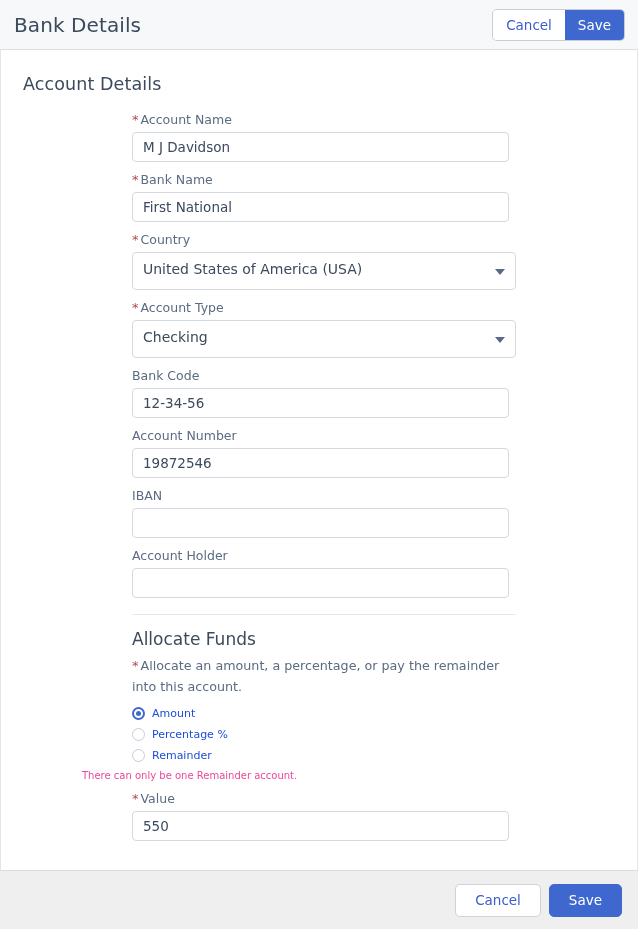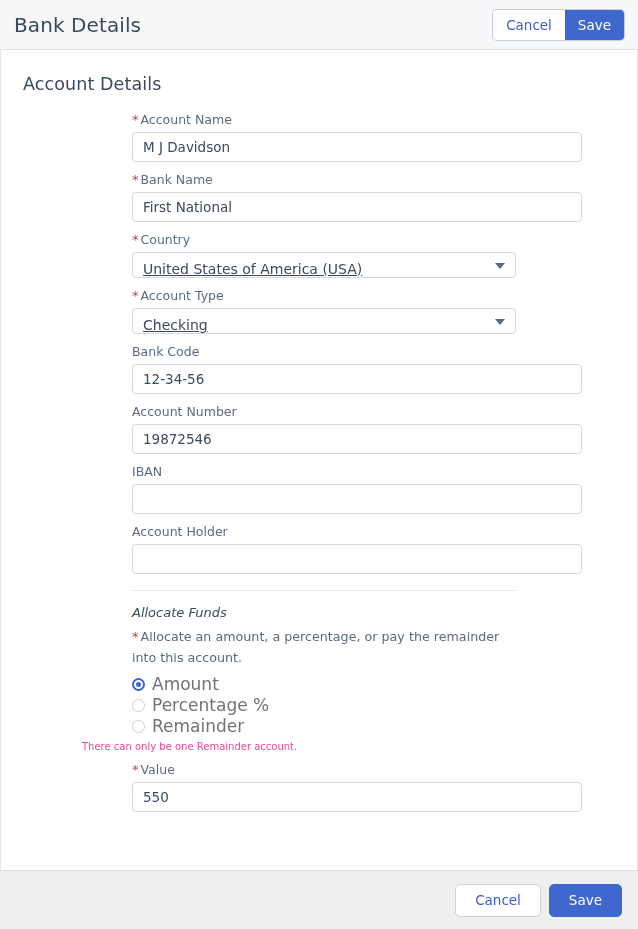--- a/index.html
+++ b/index.html
@@ -93,51 +93,50 @@
     display: block;
     margin-bottom: 4px;
     line-height: 16px;
   }
   .req {
     color: #b44a4a;
     font-size: 13px;
     margin-right: 2px;
   }
   .input {
-    width: 450px;
+    width: 377px;
     height: 30px;
     border: 1px solid #d4d8e0;
     border-radius: 4px;
     background: #ffffff;
     font-size: 13.5px;
     color: #3b4a5c;
     padding: 0 10px;
     font-family: inherit;
     line-height: 28px;
     display: block;
   }
   .select-wrap {
     position: relative;
     width: 384px;
   }
   .select {
     width: 384px;
-    height: 26px;
+    height: 38px;
     border: 1px solid #d4d8e0;
     border-radius: 4px;
     background: #ffffff;
     font-size: 14px;
     color: #3b4a5c;
     padding: 0 30px 0 10px;
     line-height: 32px;
     display: block;
     cursor: pointer;
     white-space: nowrap;
     overflow: hidden;
-    text-decoration: underline;
   }
   .select-arrow {
     position: absolute;
     right: 11px;
     top: 50%;
     margin-top: -2px;
     width: 0; height: 0;
     border-left: 5px solid transparent;
     border-right: 5px solid transparent;
     border-top: 6px solid #5a6a85;
@@ -146,25 +145,24 @@
 
   .divider {
     width: 384px;
     margin: 16px 0 0 127px;
     height: 1px;
     background: #e6e8ec;
     border: none;
   }
 
   .alloc-title {
-    font-size: 13px;
+    font-size: 17px;
     color: #3b4a5c;
     font-weight: 400;
     margin: 14px 0 6px 127px;
-    font-style: italic;
   }
   .alloc-desc {
     width: 390px;
     margin-left: 127px;
     font-size: 12.7px;
     color: #5b6b80;
     line-height: 21px;
   }
   .radios {
     margin-left: 127px;
@@ -191,22 +189,22 @@
   .radio-row.selected .radio-dot::after {
     content: "";
     position: absolute;
     left: 50%; top: 50%;
     width: 5px; height: 5px;
     margin-left: -2.5px; margin-top: -2.5px;
     border-radius: 50%;
     background: #3f68cf;
   }
   .radio-label {
-    font-size: 17px;
-    color: #737373;
+    font-size: 11px;
+    color: #1d4ed8;
     line-height: 21px;
   }
   .alloc-note {
     margin-left: 77px;
     margin-top: 4px;
     font-size: 10px;
     color: #ec4899;
   }
   .value-field {
     margin-left: 127px;

